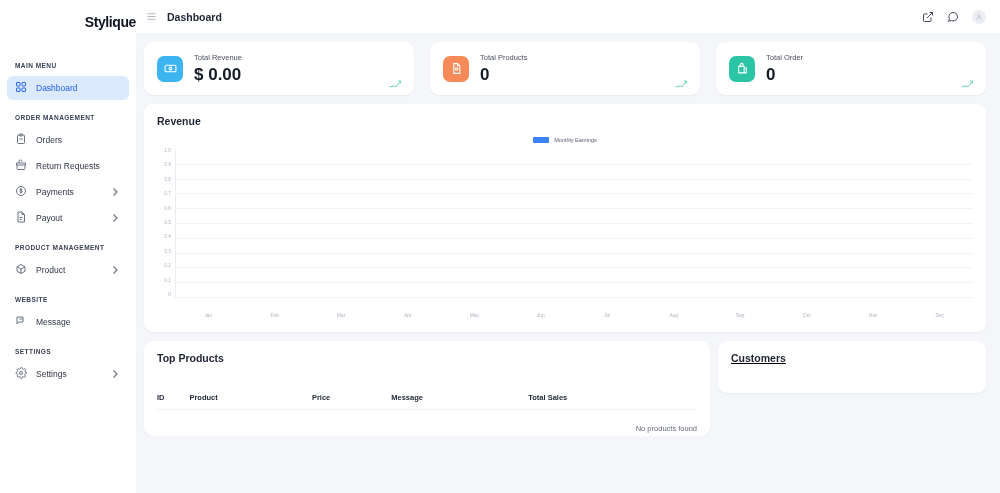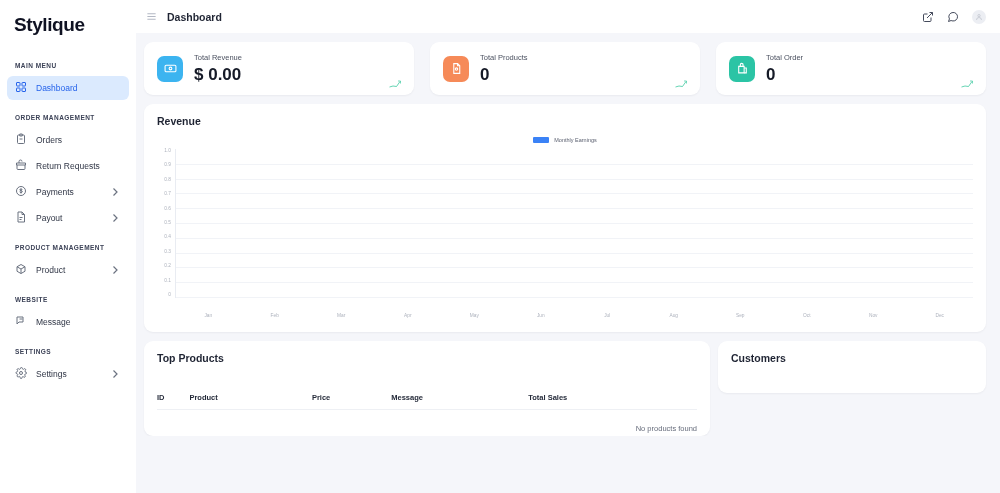--- a/index.html
+++ b/index.html
@@ -13,26 +13,27 @@
 
   
   .sidebar {
     width: 136px; height: 493px;
     background: #ffffff;
     flex: 0 0 136px;
     padding: 0;
     position: relative;
   }
   .brand {
-    font-size: 19px;
+    font-size: 14px;
     font-weight: 700;
     letter-spacing: -0.4px;
     color: #0f1222;
     padding: 14px 0 0 14px;
     height: 44px;
+    text-align: right;
   }
   .nav { padding: 0 7px; margin-top: 6px; }
   .section-title {
     font-size: 6.5px;
     font-weight: 700;
     letter-spacing: 0.45px;
     color: #3c4257;
     text-transform: uppercase;
     padding: 12px 0 7px 8px;
   }
@@ -122,21 +123,21 @@
     border-left: 1px solid #e9ecf2;
     border-bottom: 1px solid #e9ecf2;
   }
   .gridline { position: absolute; left: 0; right: 0; height: 1px; background: #f1f3f7; }
   .x-axis { display: flex; margin-left: 18px; margin-top: 4px; }
   .x-tick { flex: 1; text-align: center; font-size: 4.8px; color: #adb2bd; }
 
   
   .bottom { display: flex; gap: 8px; }
   .products-card { flex: 0 0 566px; padding: 11px 13px 13px 13px; height: 95px; }
-  .customers-card { flex: 1; padding: 11px 13px; height: 52px; }
+  .customers-card { flex: 1; padding: 11px 13px; height: 52px; text-decoration: underline; }
   table { width: 100%; border-collapse: collapse; margin-top: 29px; }
   th {
     font-size: 7.5px; font-weight: 700; color: #252b3a;
     text-align: left; padding-bottom: 7px;
     border-bottom: 1px solid #eef0f4;
   }
   td.empty {
     text-align: right; font-size: 7.5px; color: #676d7c;
     padding-top: 14px;
   }

